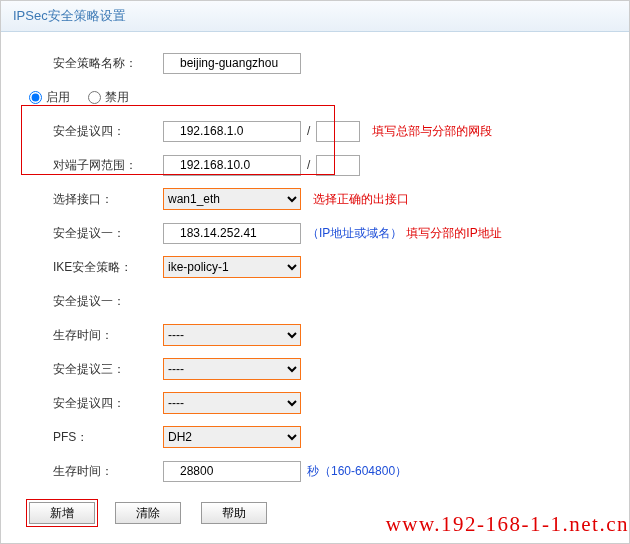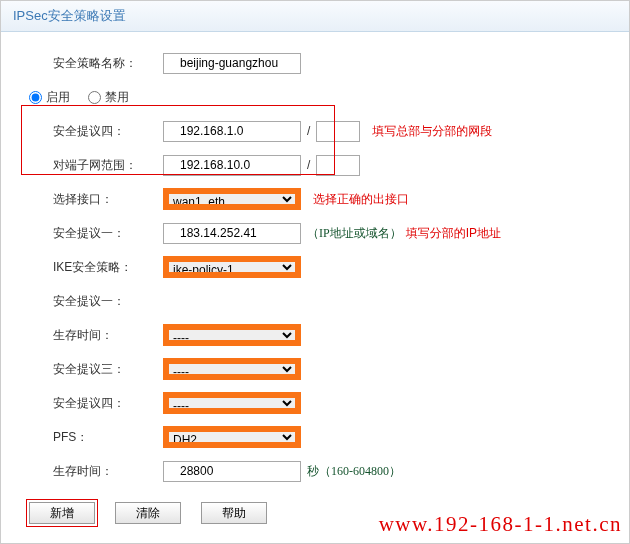--- a/index.html
+++ b/index.html
@@ -45,39 +45,38 @@
       width: 34px;
       height: 21px;
       border: 1px solid #a9a9a9;
       padding: 1px 21px;
       font-size: 12px;
       text-align: left;
     }
     .sel {
       width: 138px;
       height: 22px;
-      border: 6px solid #f97316;
+      border: 1px solid #f97316;
       font-size: 12px;
       background: #efefef;
     }
     .radio-group {
       display: flex;
       align-items: flex-start;
       gap: 4px;
     }
     .radio-group label {
       margin-right: 14px;
       display: inline-flex;
       align-items: center;
       gap: 4px;
     }
     .hint-gray {
-      color: #14532d;
+      color: #1d4ed8;
       margin-left: 6px;
-      font-family: Liberation Serif, serif;
     }
     .hint-red {
       color: #e00000;
       margin-left: 12px;
     }
     .slash {
       margin: 0 6px;
     }
     .red-box-subnet {
       position: absolute;
@@ -102,21 +101,21 @@
       border: 1px solid #999;
       font-size: 12px;
       cursor: pointer;
     }
     .btn-red-border {
       outline: 1px solid #e00000;
       outline-offset: 2px;
     }
     .watermark {
       position: absolute;
-      right: 7px;
+      right: 0;
       bottom: 6px;
       color: #e00000;
       font-size: 21px;
       font-family: "Times New Roman", serif;
       letter-spacing: 1.5px;
     }
   </style>
 </head>
 <body>
 

